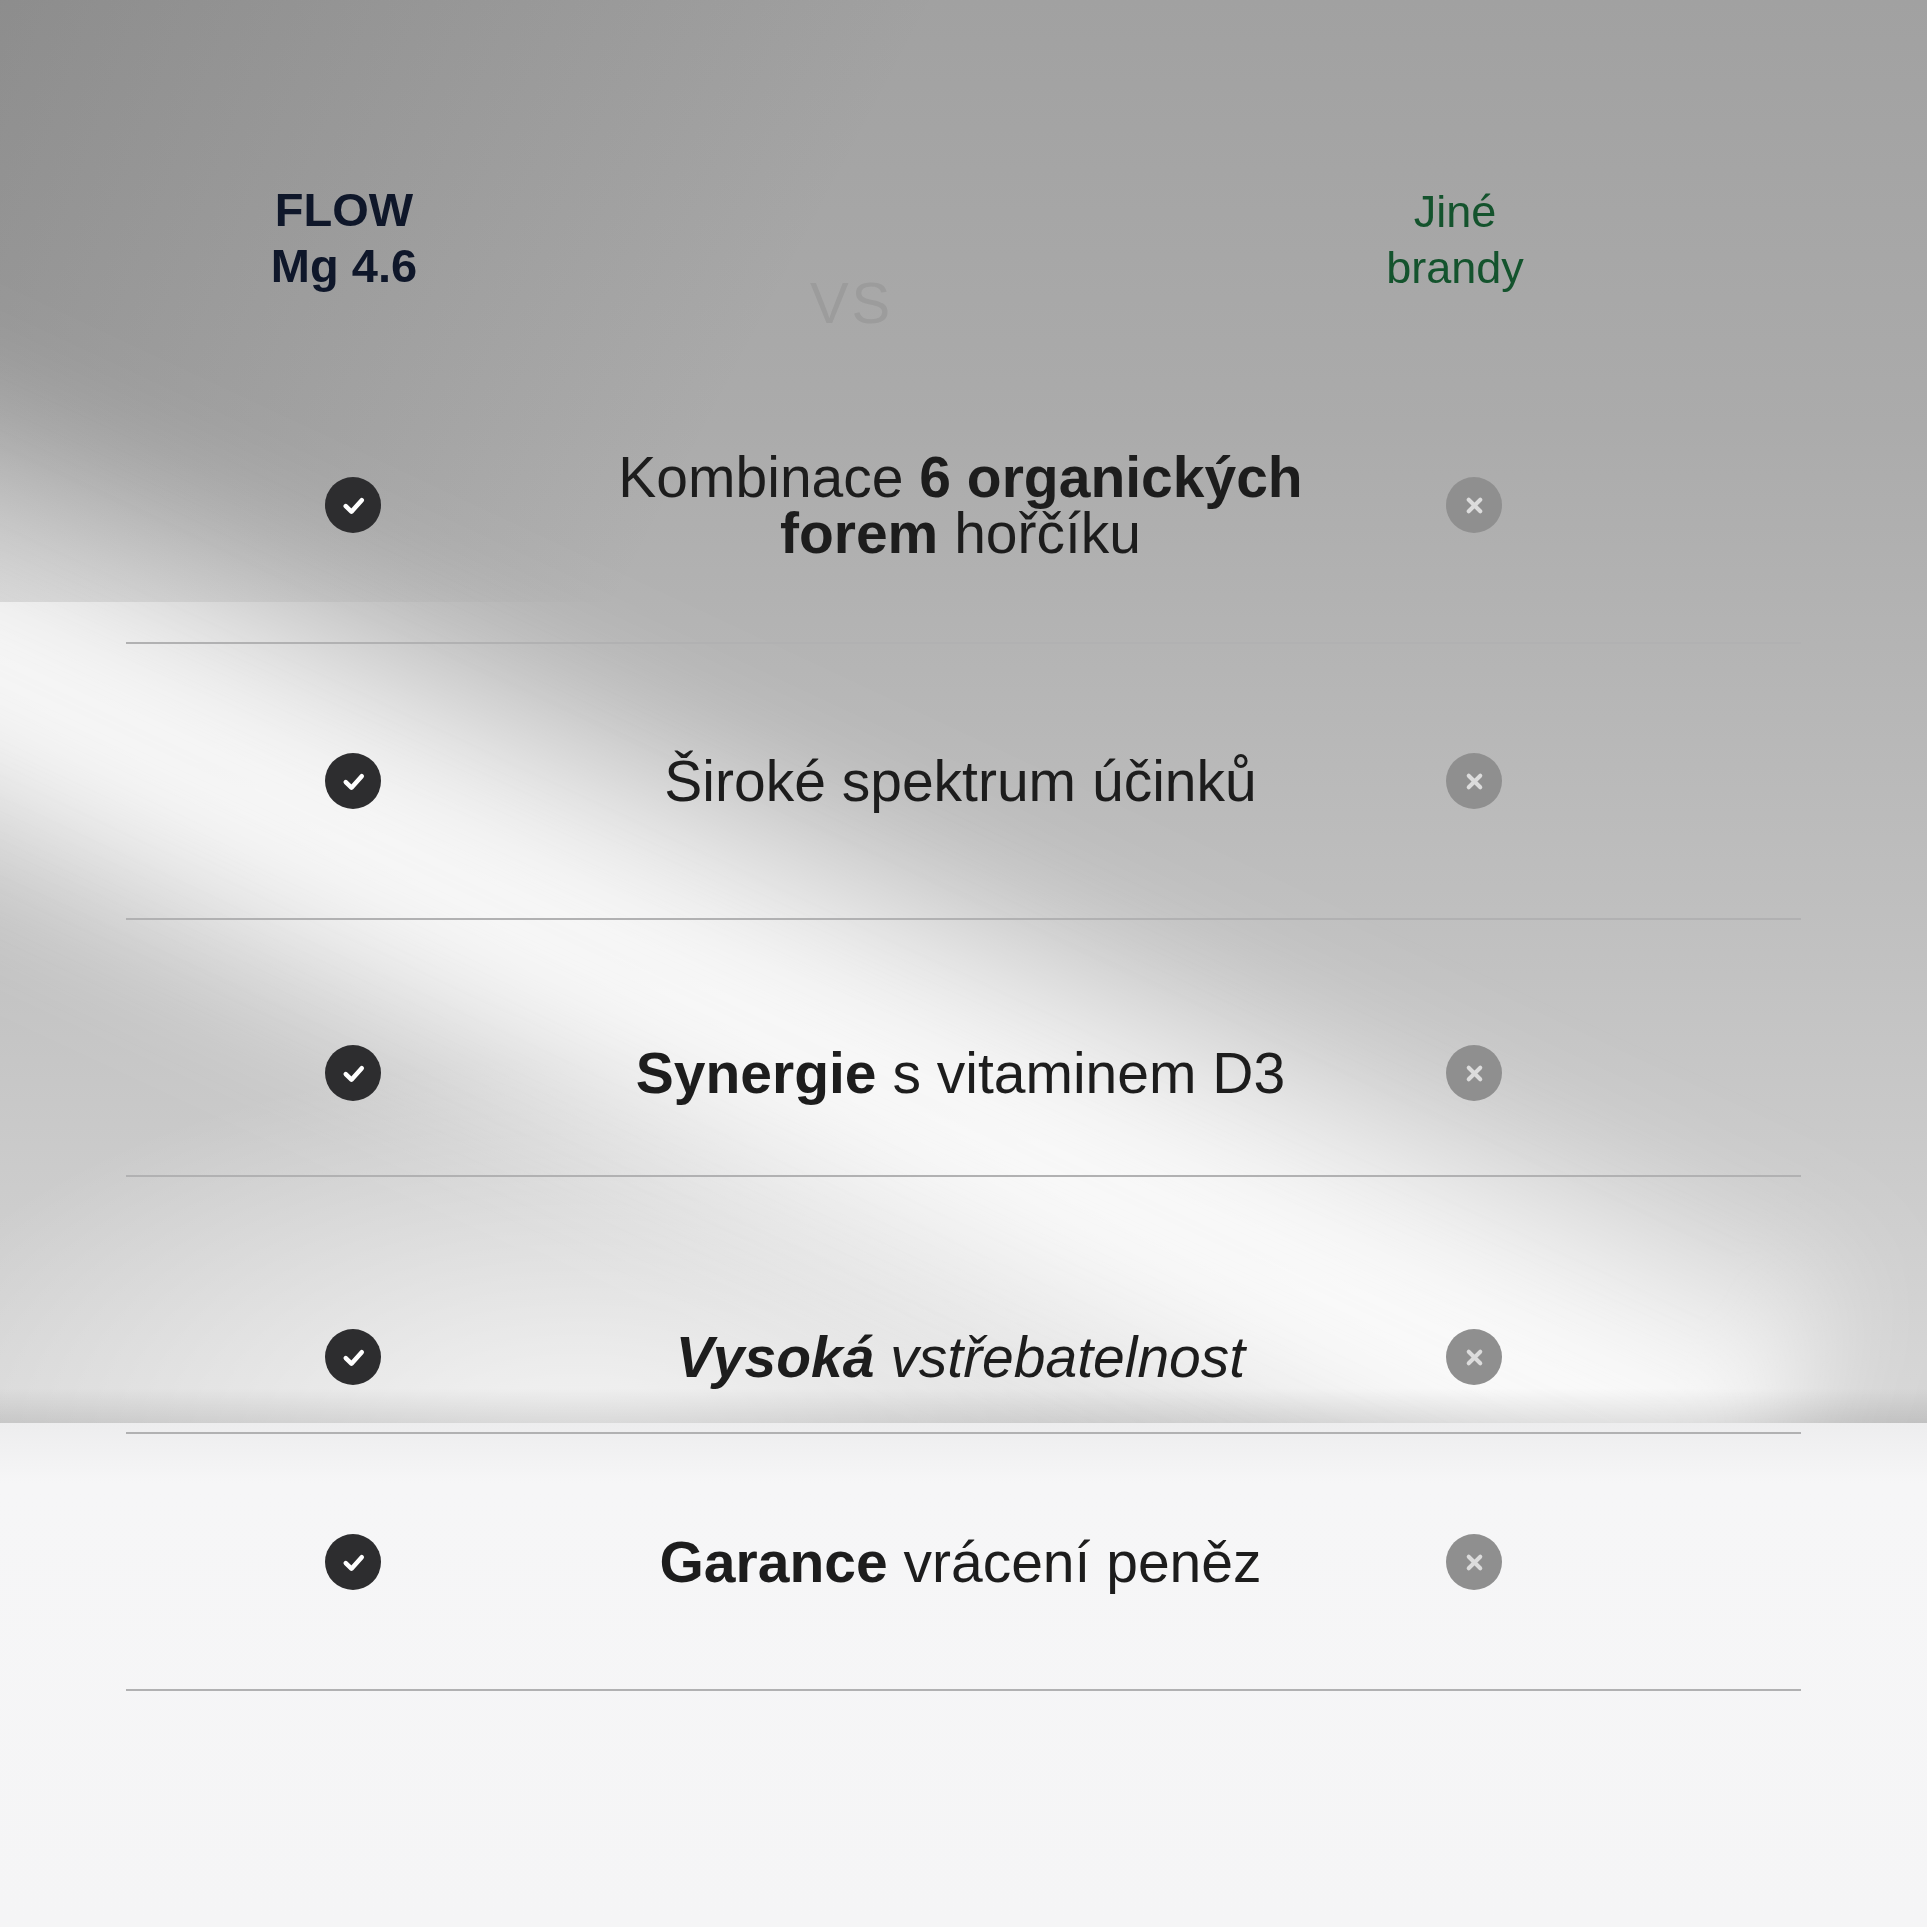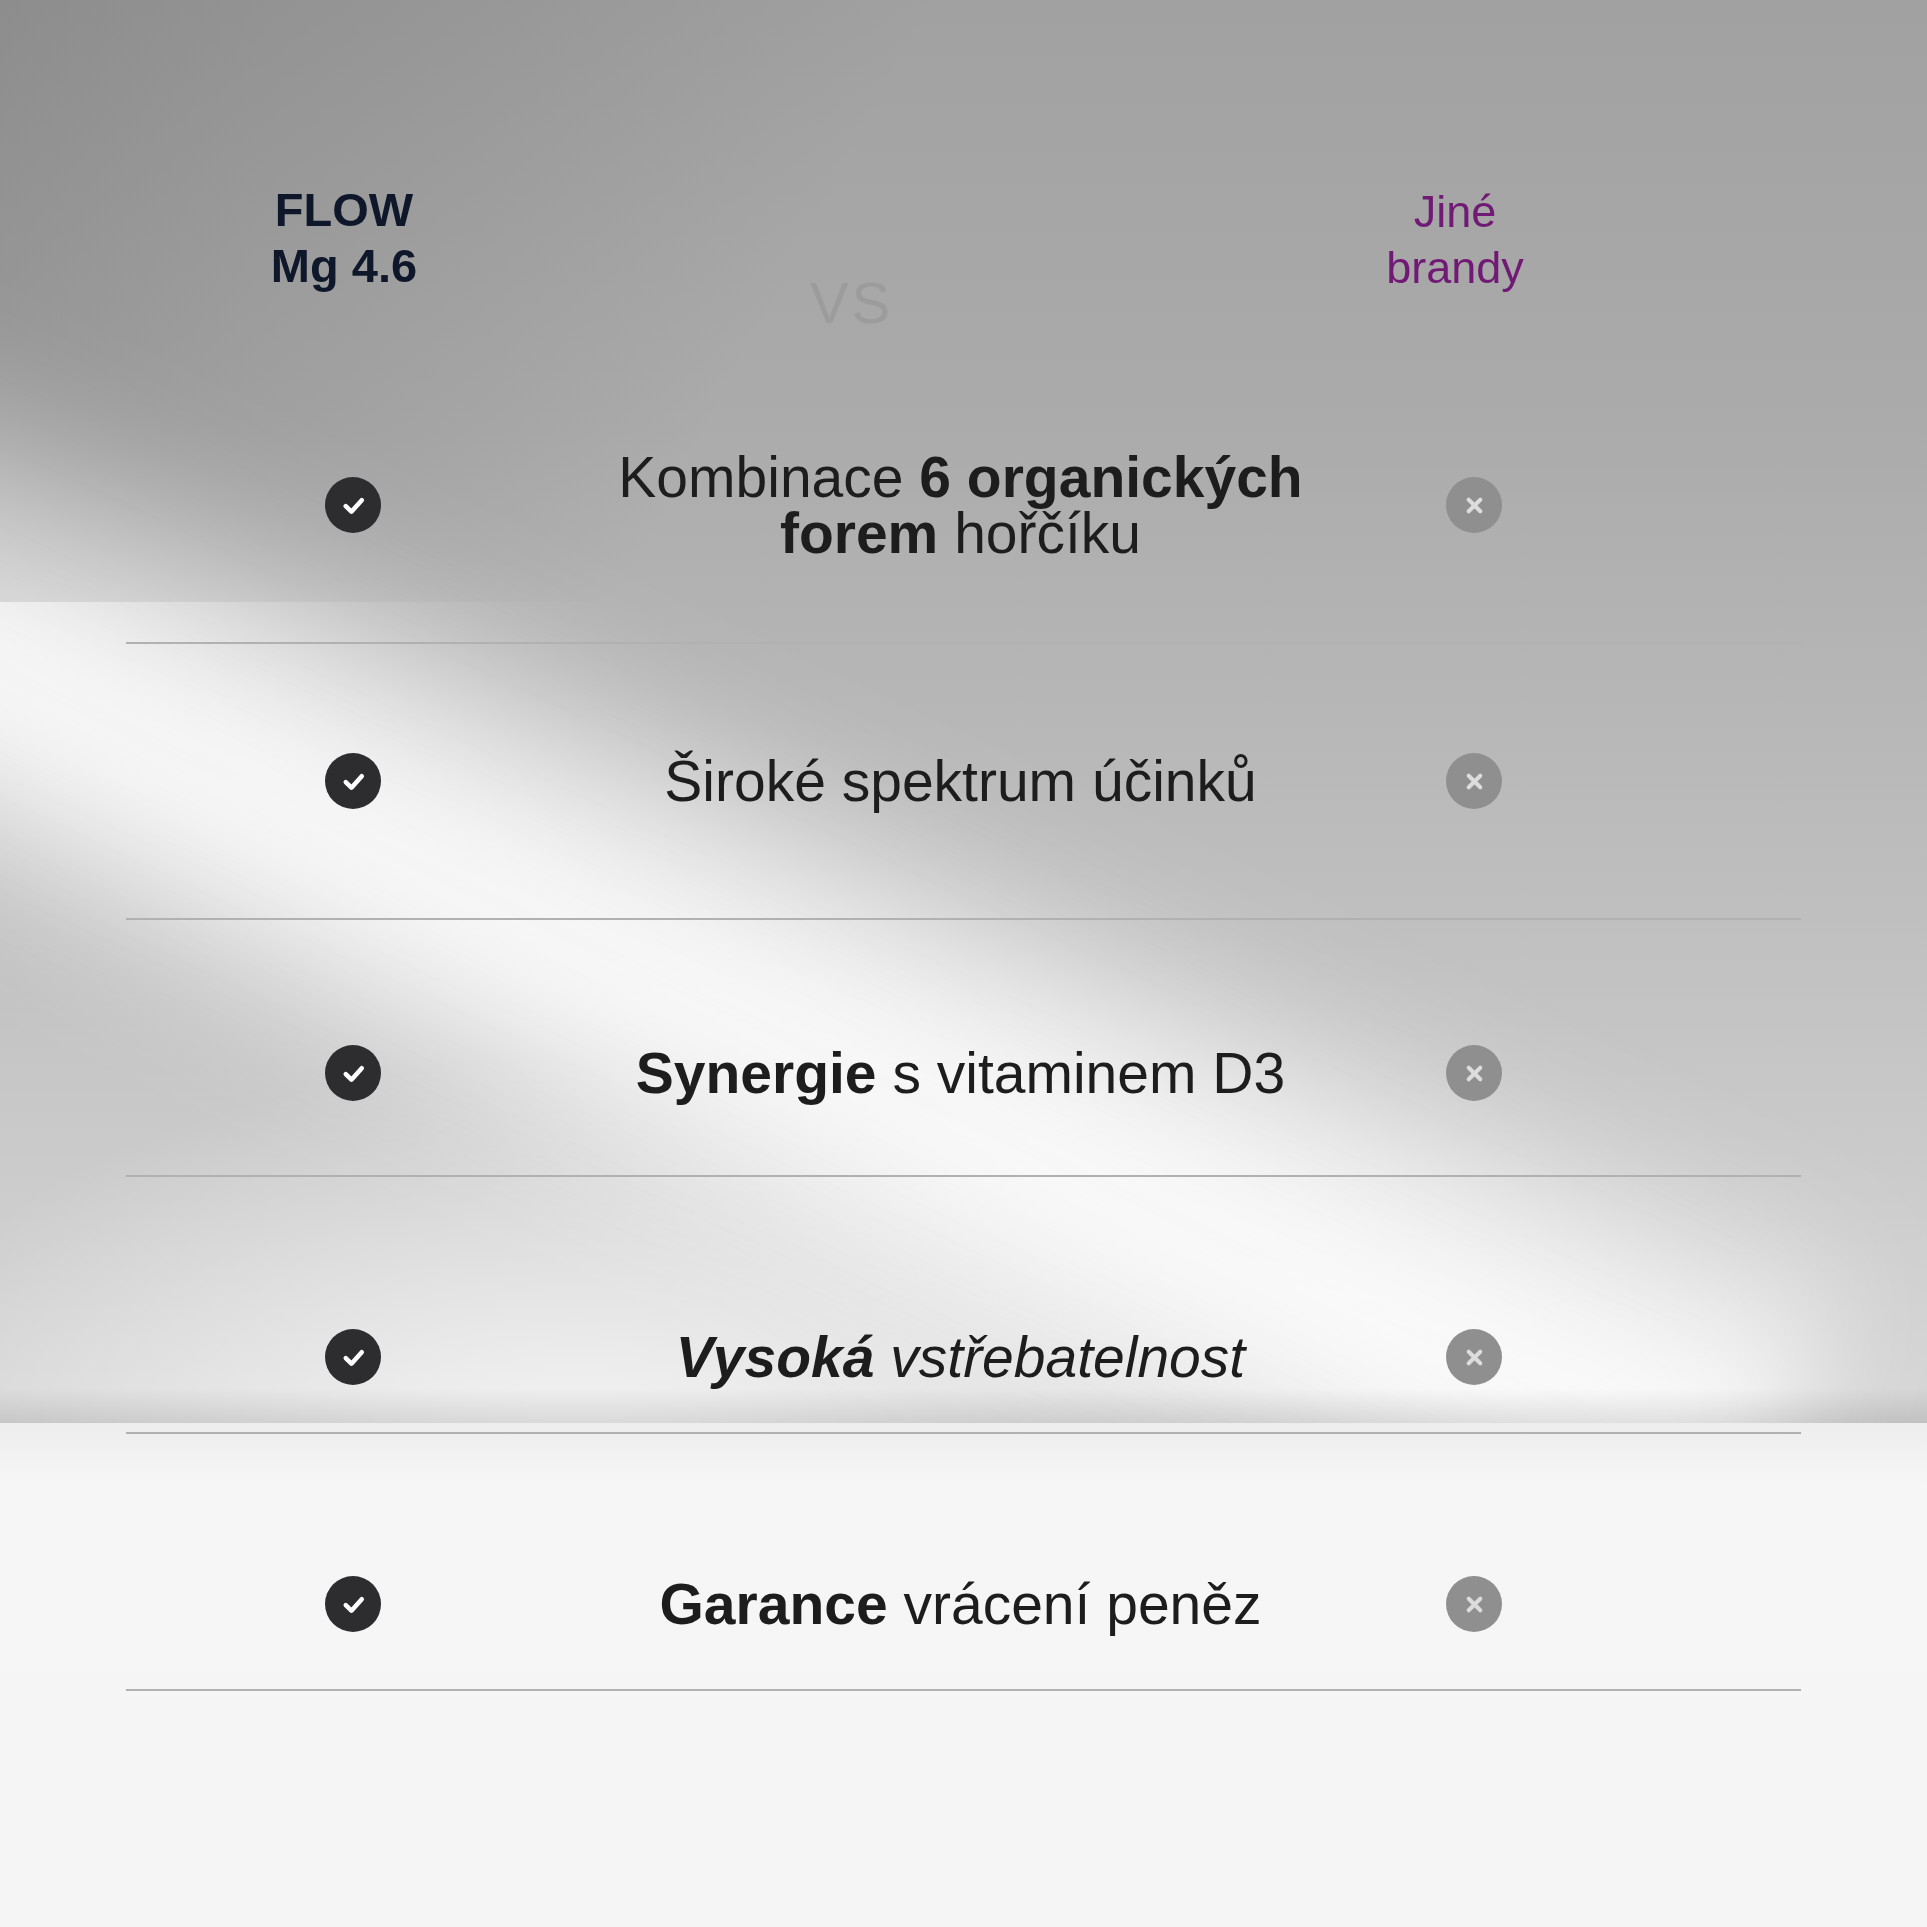--- a/index.html
+++ b/index.html
@@ -48,30 +48,30 @@
     left: 150px; top: 182px; width: 388px;
     font-size: 47px; font-weight: 700; line-height: 56px; color: #0f172a;
   }
   .hdr-vs {
     left: 706px; top: 274px; width: 291px;
     font-size: 58px; font-weight: 400; letter-spacing: 2.9px;
     color: #9c9c9c; line-height: 1;
   }
   .hdr-competitor {
     left: 1261px; top: 184px; width: 388px;
-    font-size: 45px; font-weight: 400; line-height: 56px; color: #701a75;
+    font-size: 45px; font-weight: 400; line-height: 56px; color: #14532d;
   }
 
   
   .row { position: absolute; left: 0; width: 100%; height: 194px; }
   .row1 { top: 408px; }
   .row2 { top: 684px; padding-left: 8px; }
   .row3 { top: 976px; }
   .row4 { top: 1260px; font-style: italic; }
-  .row5 { top: 1507px; }
+  .row5 { top: 1465px; }
 
   .feature {
     position: absolute; left: 524px; width: 873px; top: 50%;
     transform: translateY(-50%);
     text-align: center; font-size: 57px; line-height: 56px; color: #1d1d1d;
   }
   .feature .b { font-weight: 700; }
 
   .icon-check {
     position: absolute; left: 325px; top: 50%; transform: translateY(-50%);

